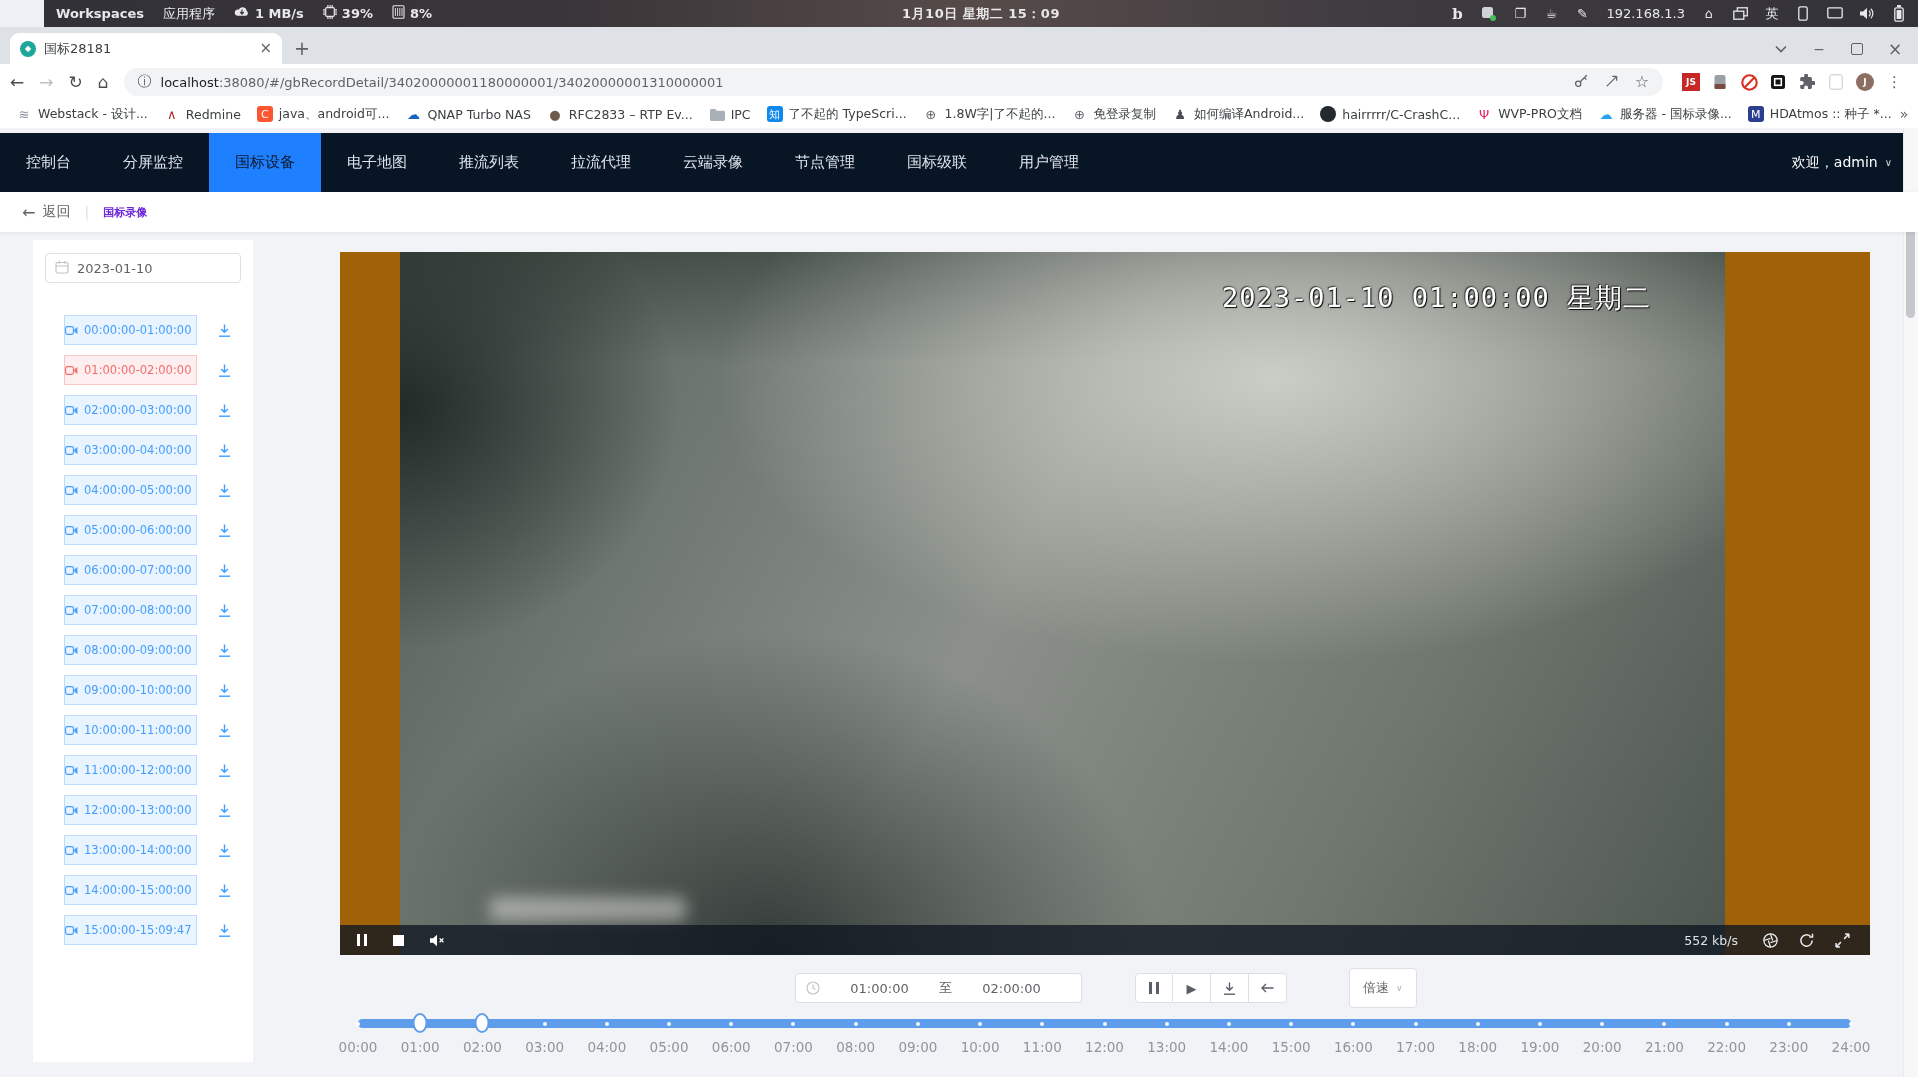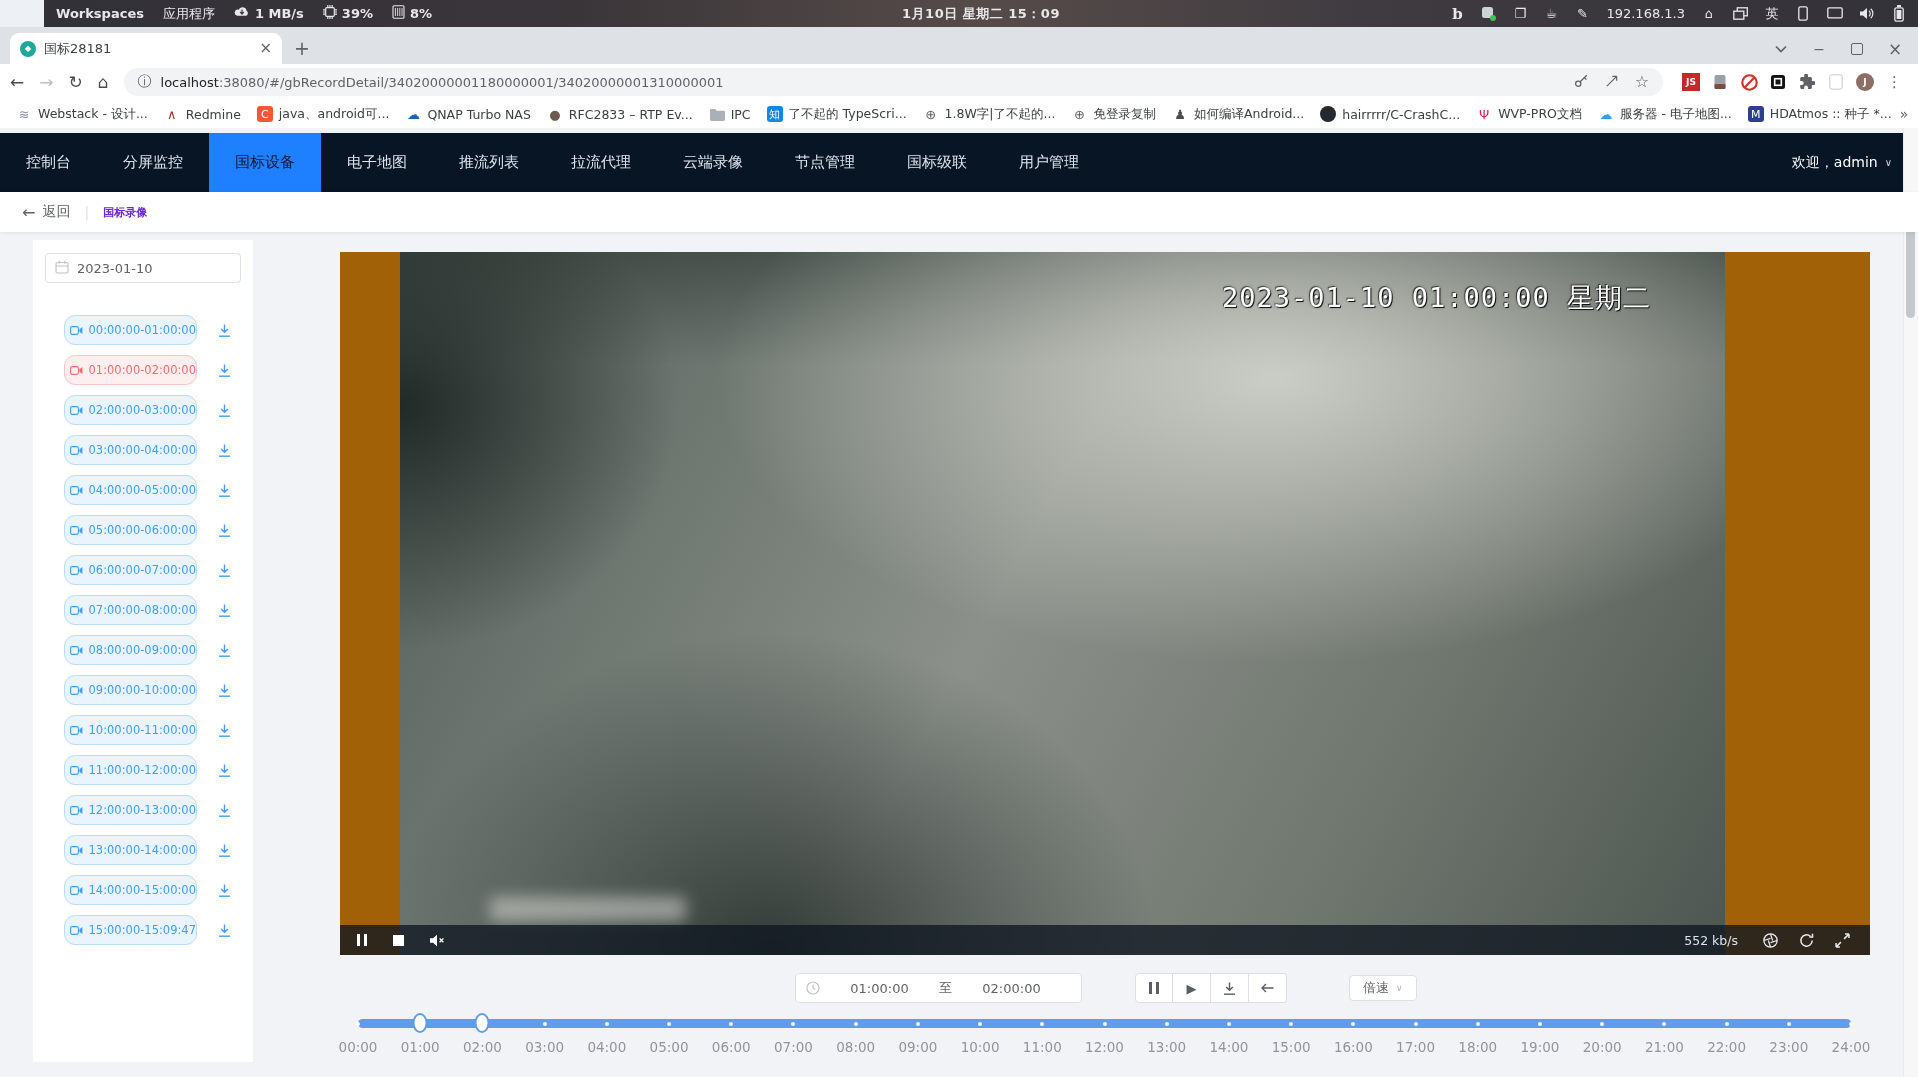--- a/index.html
+++ b/index.html
@@ -65,21 +65,21 @@
   .back-link{color:#606266;font-size:14px;display:flex;align-items:center;gap:7px;}
   .back-arrow{font-size:16px;}
   .header-divider{color:#dcdfe6;font-size:14px;}
   .page-title{font-size:11px;font-weight:bold;color:#6d28d9;}
   
   .sidebar{position:absolute;left:33px;top:112px;width:220px;height:822px;background:#fff;}
   .date-input{margin:13px 0 0 12px;width:176px;height:28px;border:1px solid #dcdfe6;border-radius:4px;
     display:flex;align-items:center;padding:0 9px;gap:8px;font-size:13px;color:#606266;background:#fff;}
   .record-list{margin-top:31px;display:flex;flex-direction:column;gap:8px;}
   .record-row{display:flex;align-items:center;padding-left:31px;gap:20px;height:32px;}
-  .record-pill{width:133px;height:30px;border-radius:11px;display:flex;align-items:center;justify-content:flex-end;
+  .record-pill{width:133px;height:30px;border-radius:0;display:flex;align-items:center;justify-content:flex-start;
     gap:6px;font-size:11.5px;border:1px solid #bcdcfc;background:#eaf4fe;color:#409eff;box-sizing:border-box;}
   .record-pill.active{border-color:#f7c7c7;background:#fdefef;color:#f56c6c;}
   .dl-btn{color:#409eff;display:flex;align-items:center;}
   
   .player{position:absolute;left:340px;top:124px;width:1530px;height:703px;background:#a16207;}
   .scene{position:absolute;left:60px;right:145px;top:0;bottom:0;
     background:
       radial-gradient(900px 460px at 66% 18%, rgba(206,209,201,.95), rgba(206,209,201,0) 62%),
       radial-gradient(620px 520px at 28% 100%, rgba(34,42,40,.85), rgba(34,42,40,0) 62%),
       radial-gradient(480px 420px at 0% 22%, rgba(28,36,34,.9), rgba(28,36,34,0) 58%),
@@ -107,21 +107,21 @@
   .tp-val{flex:1;text-align:center;}
   .tp-sep{color:#606266;}
   .btn-group{display:flex;margin-left:8px;}
   .ctrl-btn{width:38px;height:30px;background:#fff;border:1px solid #dcdfe6;border-left:none;
     display:flex;align-items:center;justify-content:center;color:#5a5e66;box-sizing:border-box;}
   .ctrl-btn.first{border-left:1px solid #dcdfe6;border-radius:4px 0 0 4px;}
   .ctrl-btn.last{border-radius:0 4px 4px 0;}
   .cp-pause{display:inline-flex;gap:4px;}
   .cp-pause i{display:block;width:3px;height:12px;background:#5a5e66;}
   .play-tri{font-size:13px;line-height:1;}
-  .speed-btn{margin-left:17px;height:26px;border:1px solid #dcdfe6;border-radius:4px;background:#fff;
+  .speed-btn{margin-left:17px;height:40px;border:1px solid #dcdfe6;border-radius:4px;background:#fff;
     display:flex;align-items:center;padding:0 13px;gap:7px;font-size:13px;color:#606266;box-sizing:border-box;}
   .speed-chev{font-size:9px;color:#b0b3b8;}
   
   .timeline{position:absolute;left:358px;top:886px;width:1493px;height:56px;}
   .track{position:absolute;top:5px;left:0;right:0;height:9px;border-radius:5px;background:#5e9cec;}
   .tick-dot{position:absolute;top:7.5px;width:4px;height:4px;background:#fff;border-radius:50%;transform:translateX(-50%);opacity:.95;}
   .handle{position:absolute;top:-1px;width:15px;height:20px;background:#fff;border:2px solid #5e9cec;
     border-radius:50%;transform:translateX(-50%);box-sizing:border-box;}
   .tl-label{position:absolute;top:25px;transform:translateX(-50%);font-size:13.5px;color:#8f949e;white-space:nowrap;}
   
@@ -328,21 +328,21 @@
       <div class="bm">
         <span class="bm-icon" style="background: rgb(36, 41, 46); color: rgb(255, 255, 255); border-radius: 50%;"></span>
         <span class="bm-label">hairrrrr/C-CrashC...</span>
       </div>
       <div class="bm">
         <span class="bm-icon" style="color: rgb(233, 30, 99); font-size: 13px;">Ψ</span>
         <span class="bm-label">WVP-PRO文档</span>
       </div>
       <div class="bm">
         <span class="bm-icon" style="color: rgb(41, 163, 241); font-size: 13px;">☁</span>
-        <span class="bm-label">服务器 - 电子地图...</span>
+        <span class="bm-label">服务器 - 国标录像...</span>
       </div>
       <div class="bm">
         <span class="bm-icon" style="background: rgb(44, 62, 143); color: rgb(255, 255, 255);">M</span>
         <span class="bm-label">HDAtmos :: 种子 *...</span>
       </div>
     </div>
   <span class="bm-overflow">»</span>
 </div>
 
 <div class="page">

